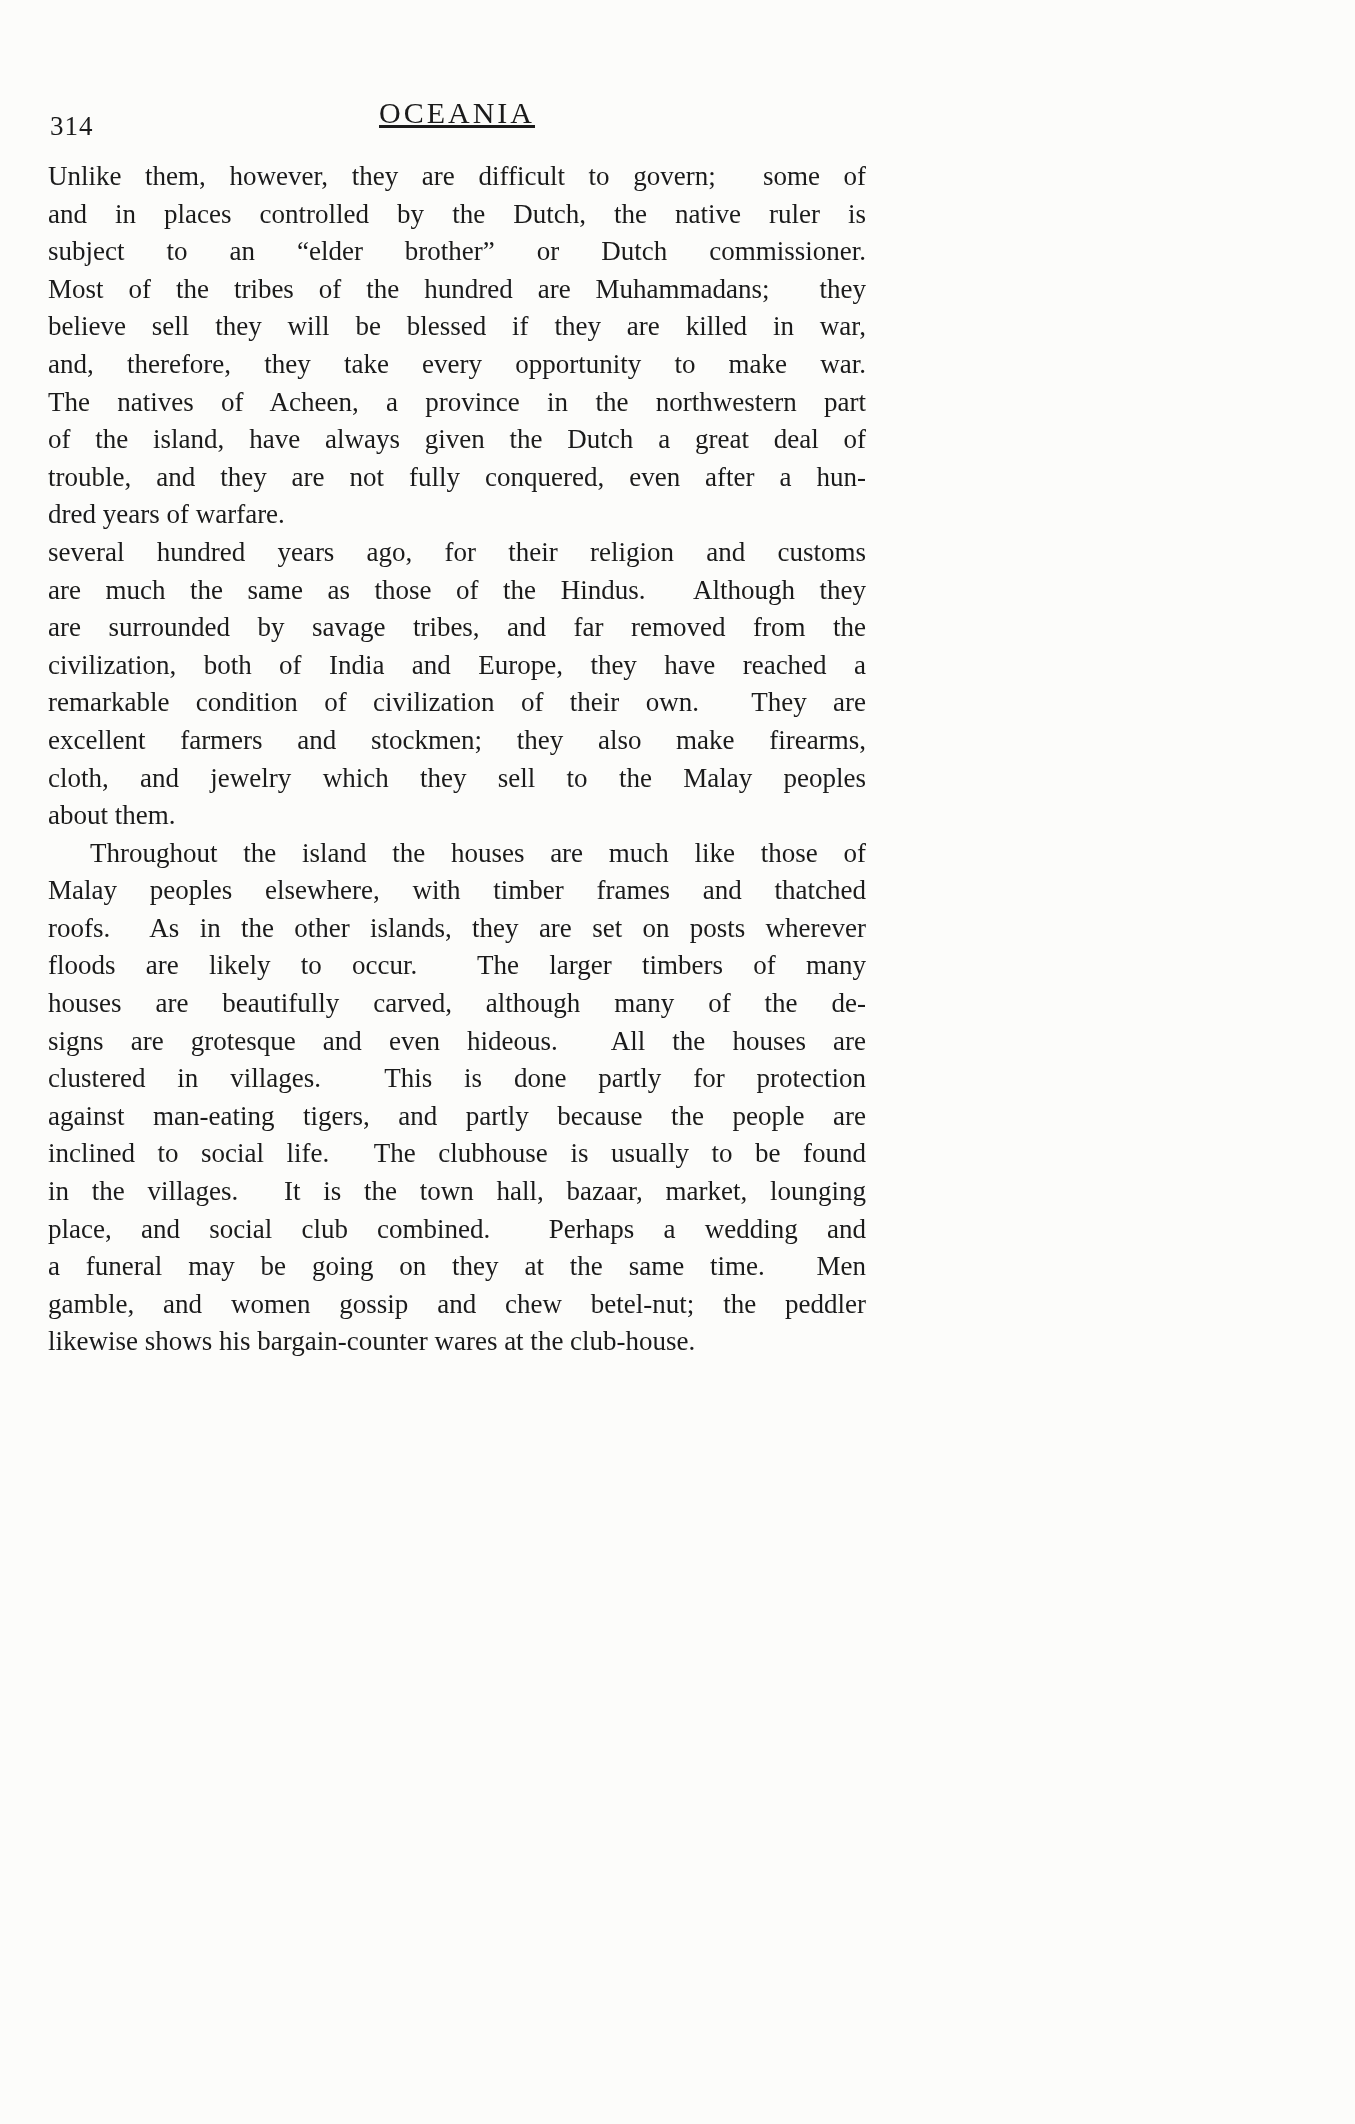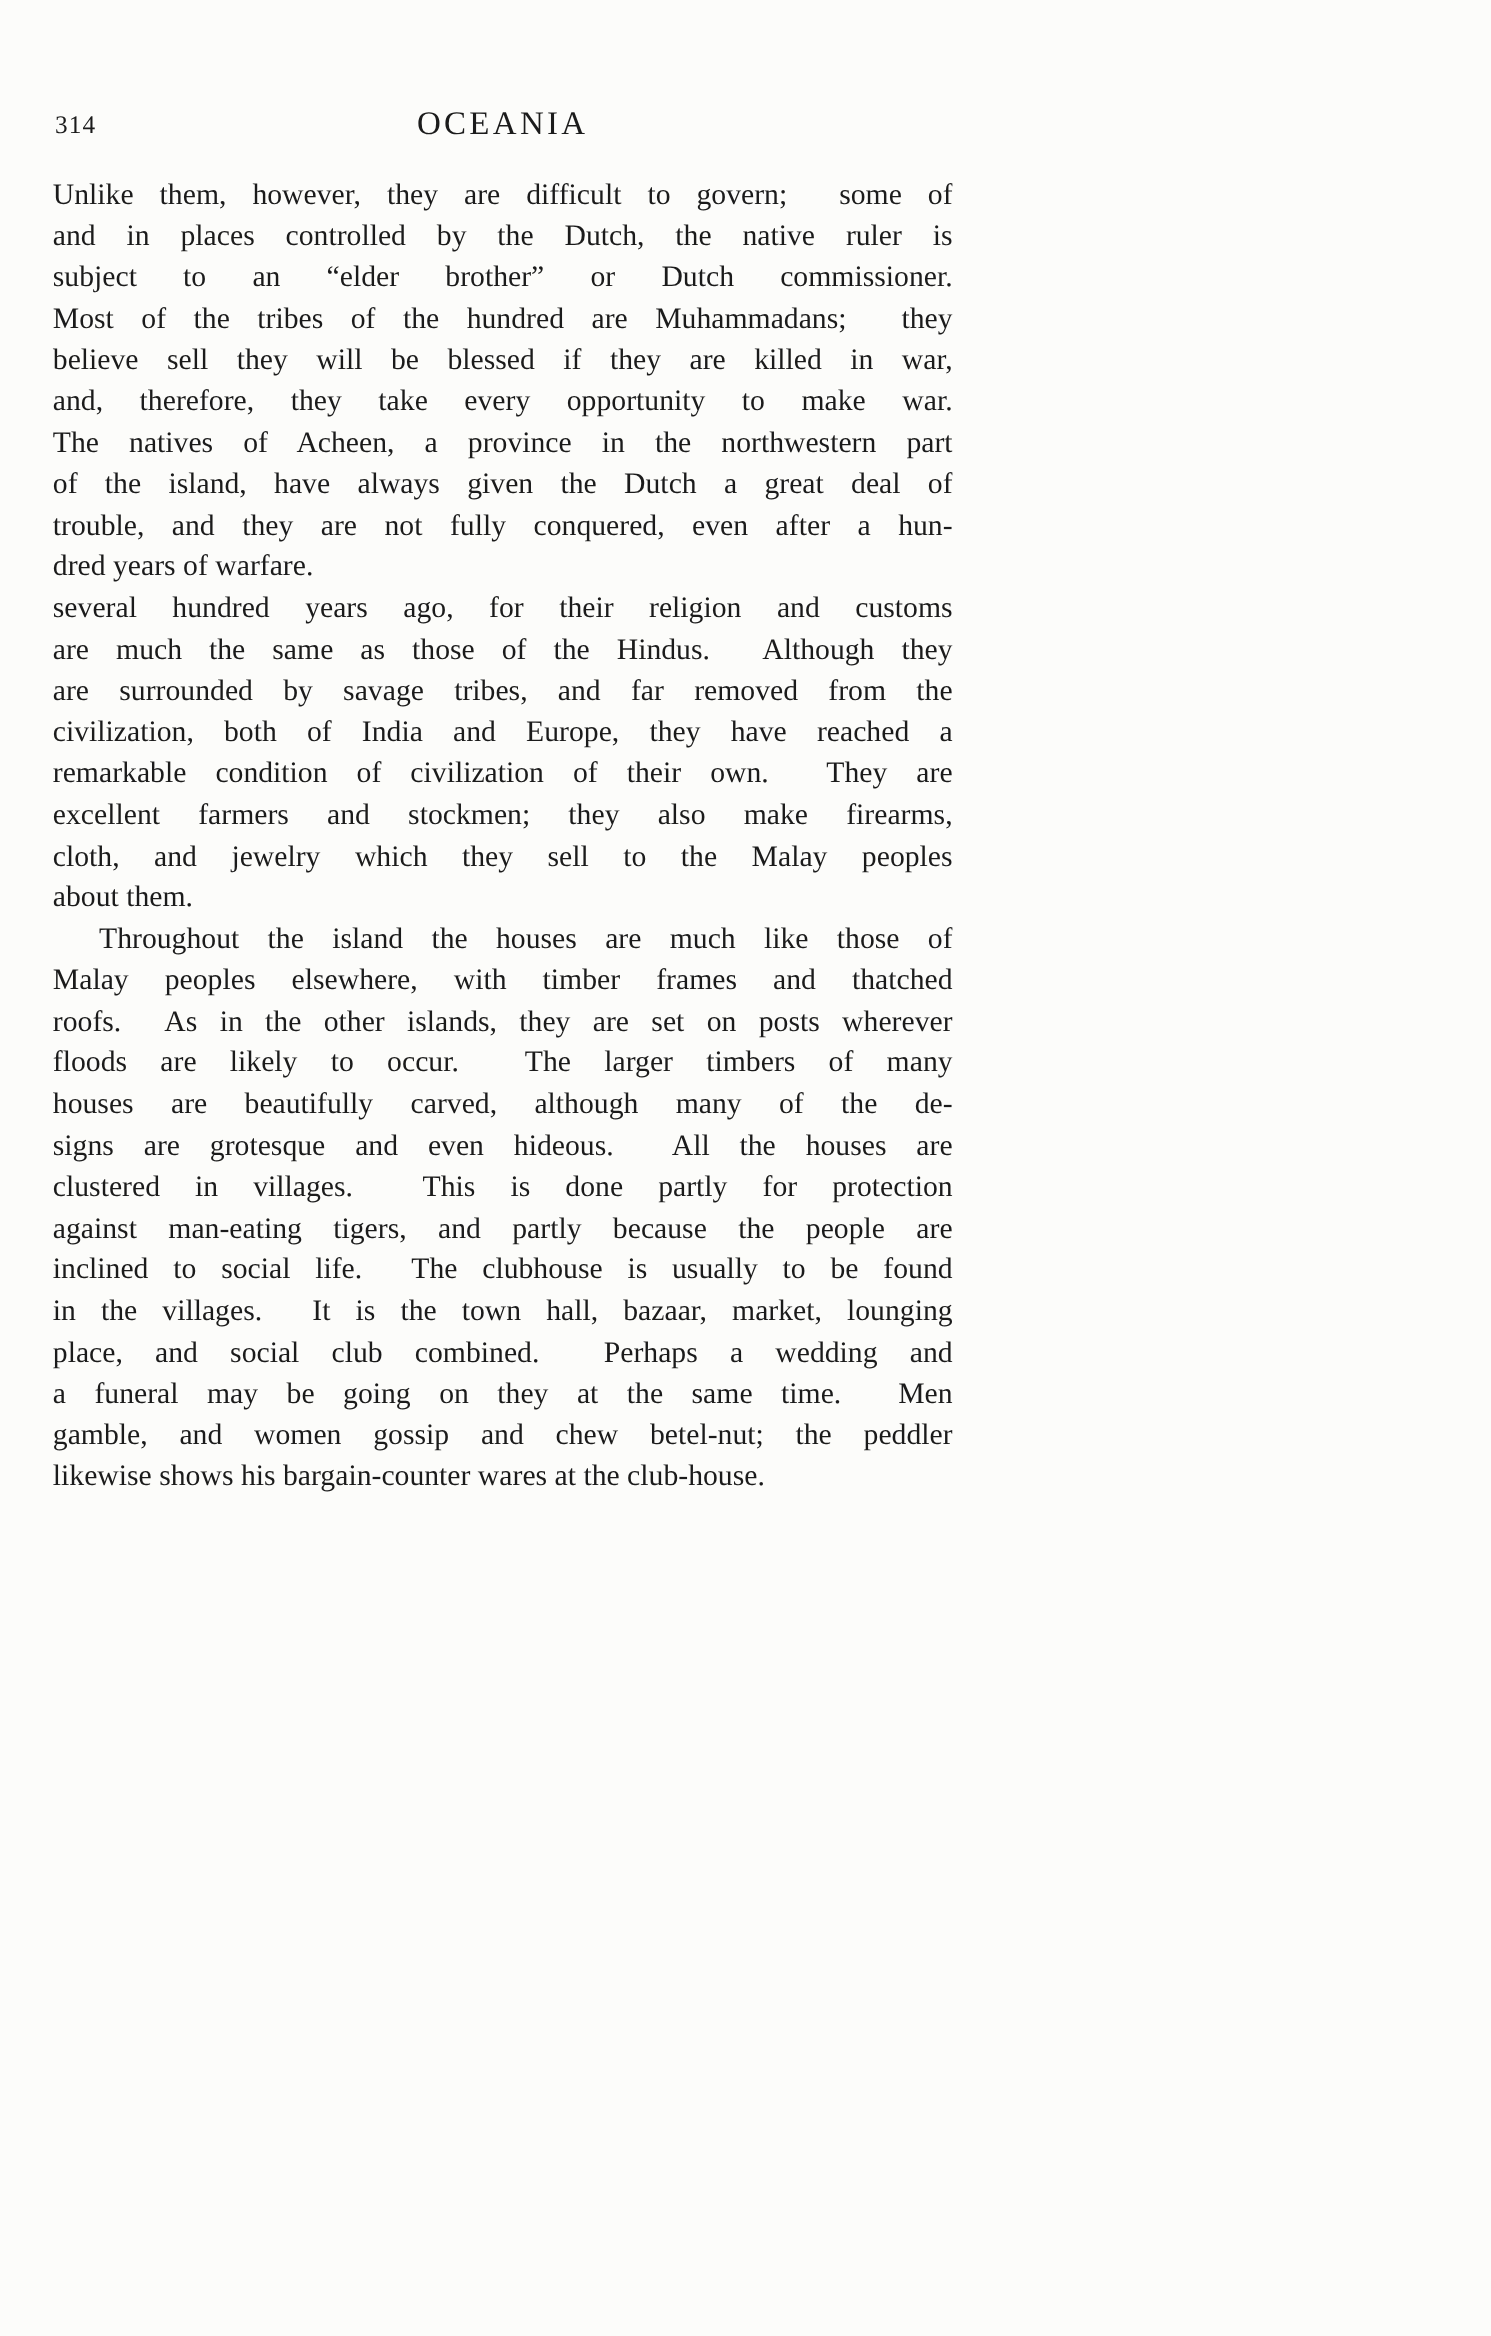--- a/index.html
+++ b/index.html
@@ -23,28 +23,29 @@
     width: 818px;
   }
   .running-head {
     position: relative;
     height: 36px;
     margin-bottom: 26px;
   }
   .page-number {
     position: absolute;
     left: 2px;
-    top: 5px;
-    font-size: 23px;
+    top: 15px;
+    font-size: 27px;
     letter-spacing: 1px;
   }
   .head-title {
     text-align: center;
     font-size: 30px;
     letter-spacing: 3px;
+    text-decoration: underline;
   }
   .paragraph {
     margin: 0;
   }
   .line {
     font-size: 27px;
     line-height: 37.6px;
     text-align: justify;
     text-align-last: justify;
     white-space: pre-wrap;

